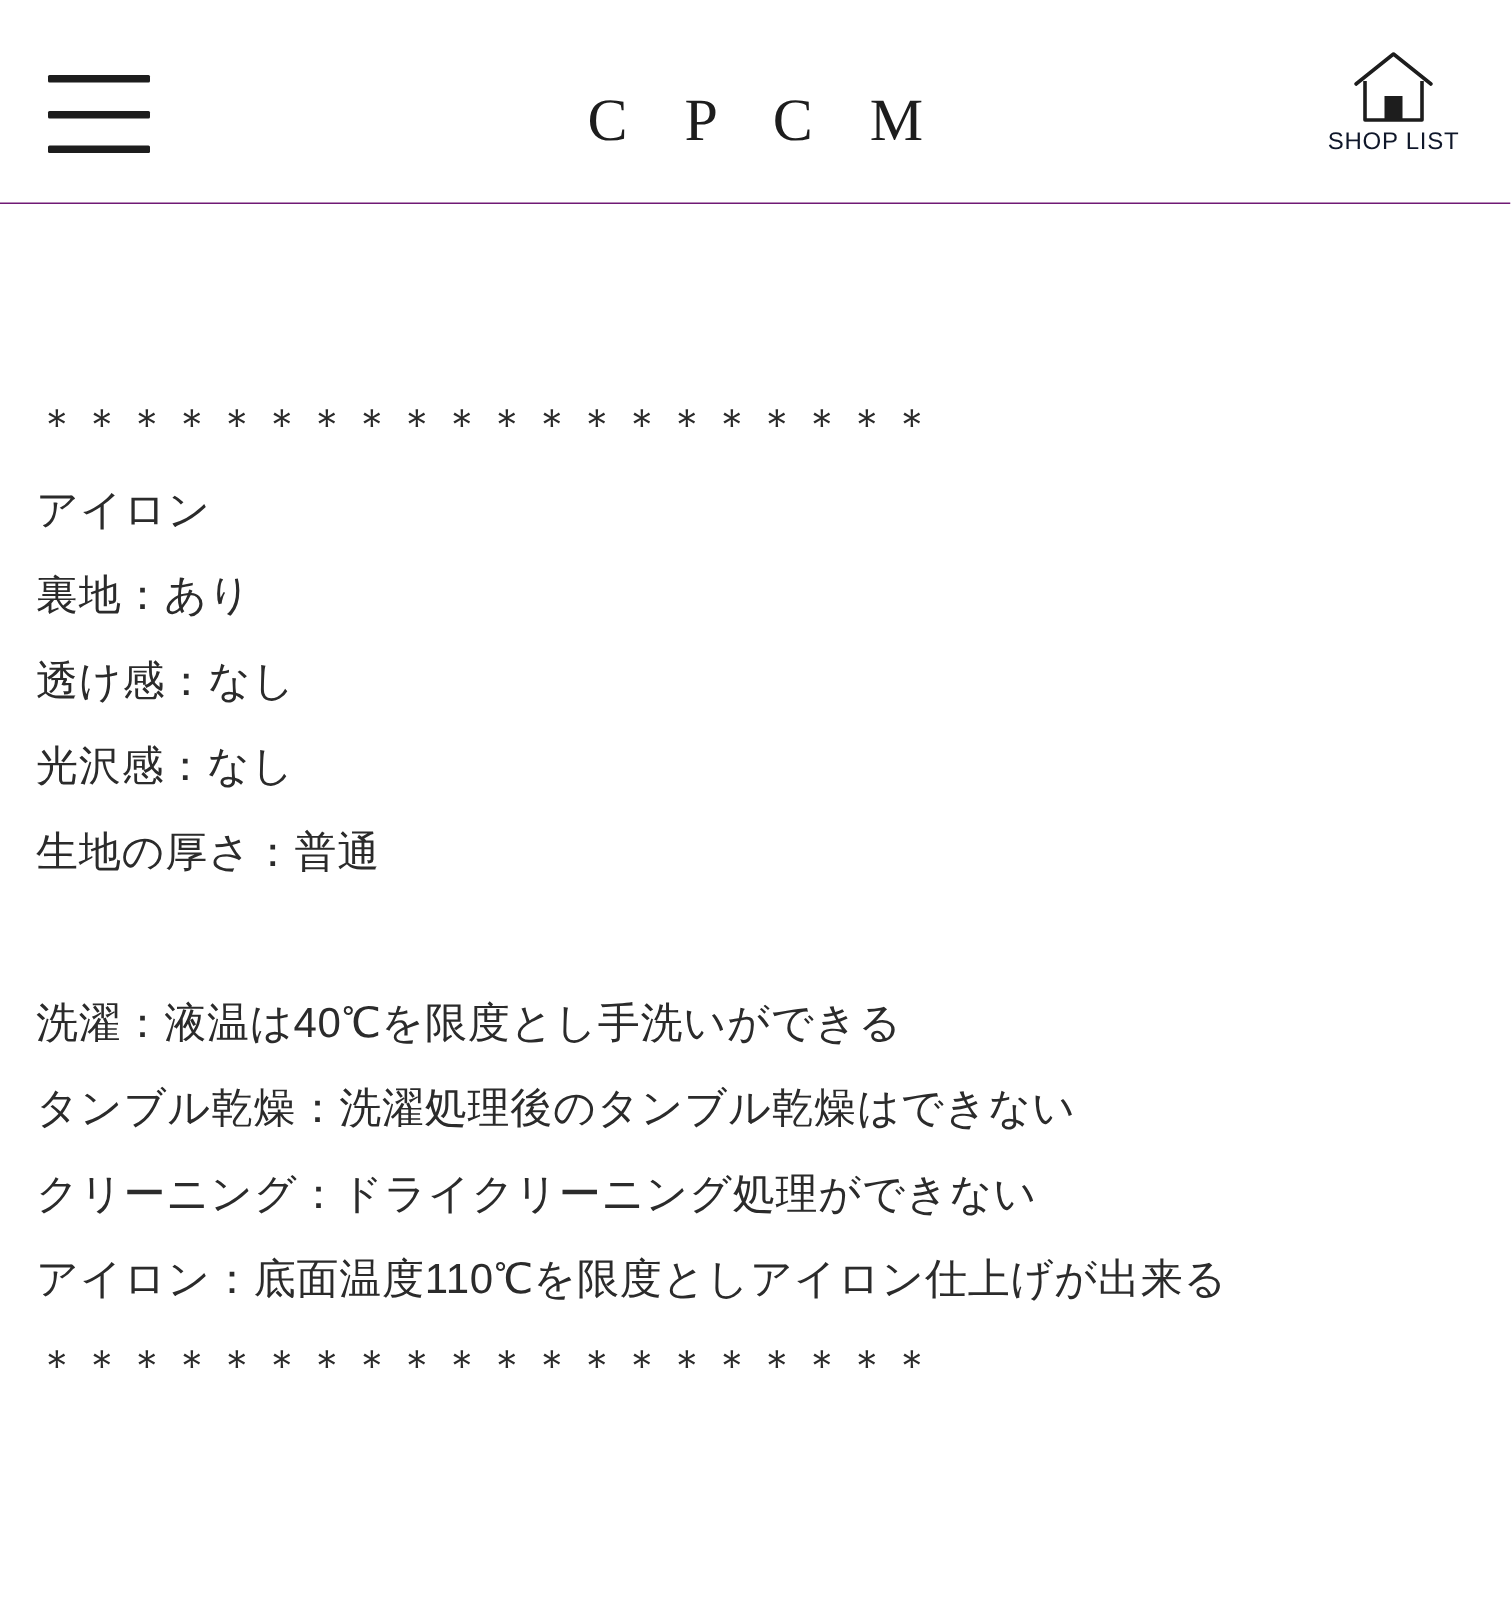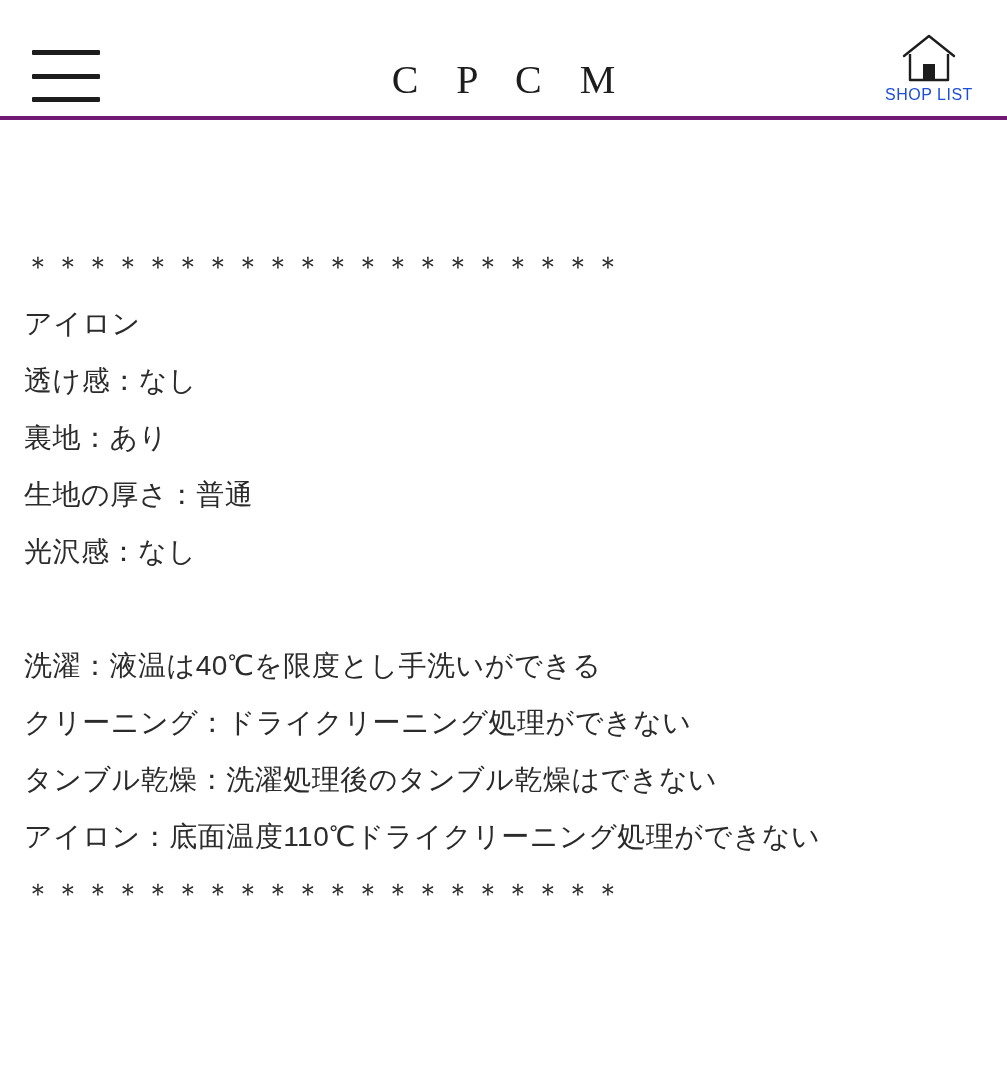--- a/index.html
+++ b/index.html
@@ -11,22 +11,22 @@
     width: 1007px;
     height: 1080px;
     font-family: "Liberation Sans", sans-serif;
     color: #222222;
     overflow: hidden;
   }
 
   
   .header {
     position: relative;
-    height: 120px;
-    border-bottom: 4px solid #701a75;
+    height: 136px;
+    border-bottom: 1px solid #701a75;
     box-sizing: border-box;
   }
 
   .menu-button {
     position: absolute;
     left: 32px;
     top: 50px;
     width: 68px;
     height: 52px;
     display: flex;
@@ -68,21 +68,21 @@
     display: block;
     margin: 0 auto;
     width: 56px;
     height: 52px;
   }
   .shop-list .shop-list-label {
     display: block;
     margin-top: 2px;
     font-size: 16px;
     letter-spacing: 0.5px;
-    color: #1d4ed8;
+    color: #0f172a;
     font-family: "Liberation Sans", sans-serif;
   }
 
   
   .content {
     padding: 118px 24px 0 24px;
     font-size: 28px;
     line-height: 57px;
     color: #2b2b2b;
     letter-spacing: 0.5px;
@@ -117,23 +117,23 @@
       <rect x="22" y="32" width="12" height="16" fill="#1d1d1d"></rect>
     </svg>
     <span class="shop-list-label">SHOP LIST</span>
   </div>
 
 </div>
 
 <div class="content">
   <div class="line sep">＊＊＊＊＊＊＊＊＊＊＊＊＊＊＊＊＊＊＊＊</div>
   <div class="line">アイロン</div>
+  <div class="line">裏地：あり</div>
   <div class="line">透け感：なし</div>
-  <div class="line">裏地：あり</div>
+  <div class="line">光沢感：なし</div>
   <div class="line">生地の厚さ：普通</div>
-  <div class="line">光沢感：なし</div>
   <div class="blank"></div>
   <div class="line">洗濯：液温は40℃を限度とし手洗いができる</div>
+  <div class="line">タンブル乾燥：洗濯処理後のタンブル乾燥はできない</div>
   <div class="line">クリーニング：ドライクリーニング処理ができない</div>
-  <div class="line">タンブル乾燥：洗濯処理後のタンブル乾燥はできない</div>
-  <div class="line">アイロン：底面温度110℃ドライクリーニング処理ができない</div>
+  <div class="line">アイロン：底面温度110℃を限度としアイロン仕上げが出来る</div>
   <div class="line sep">＊＊＊＊＊＊＊＊＊＊＊＊＊＊＊＊＊＊＊＊</div>
 </div>
 
 </body></html>

